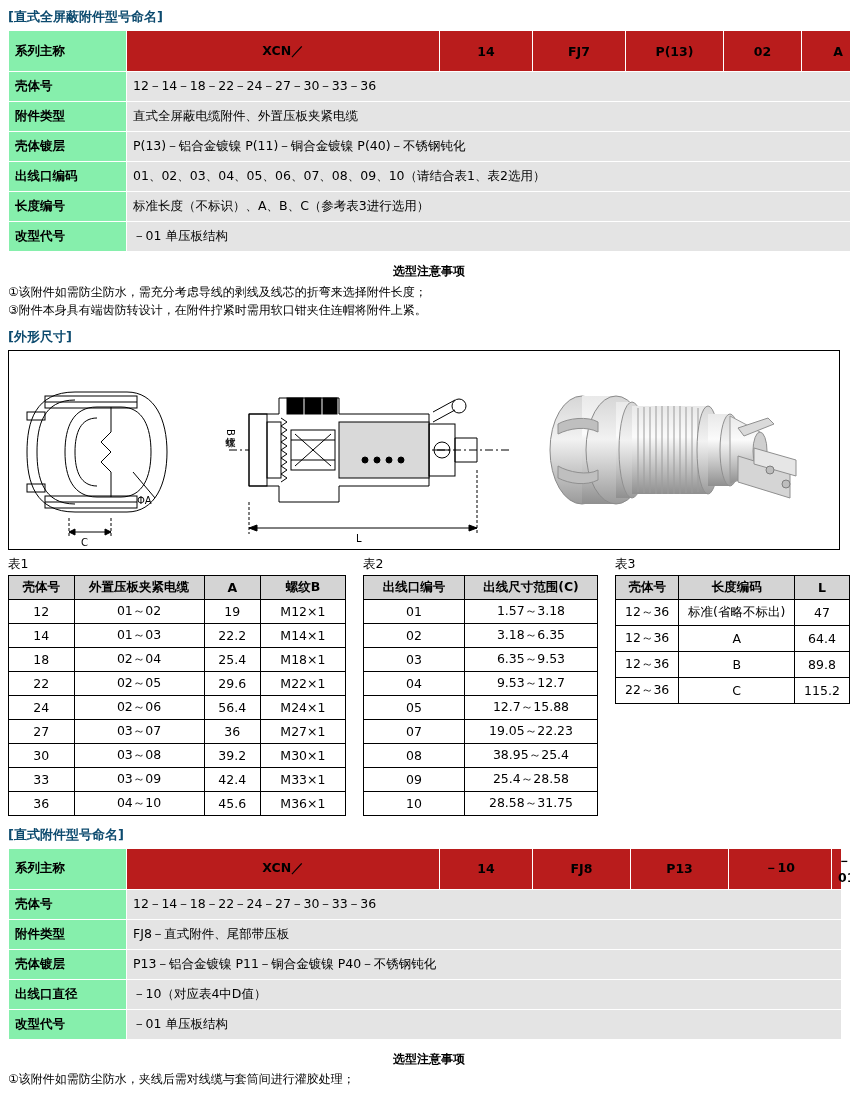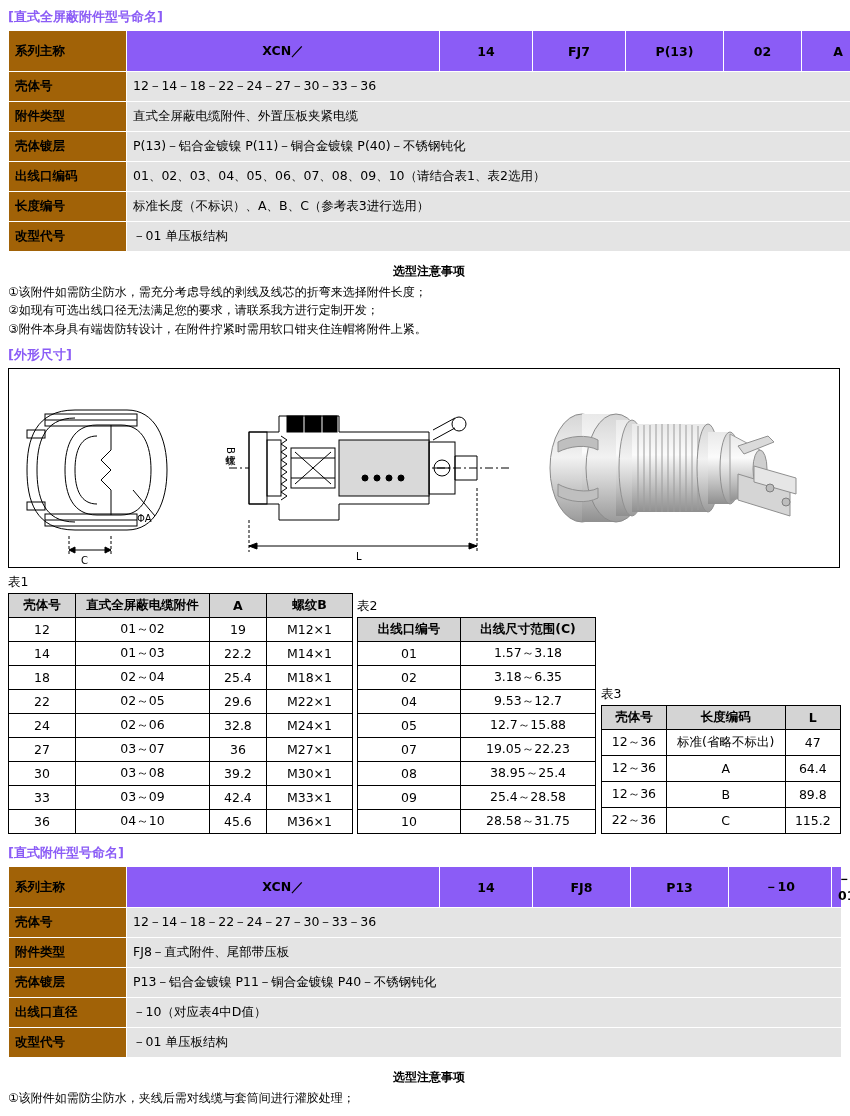--- a/index.html
+++ b/index.html
@@ -8,42 +8,42 @@
     background:#ffffff;
     font-family:"DejaVu Sans","Liberation Sans",sans-serif;
     font-size:12px;color:#000;
     position:relative;
     overflow:hidden;
   }
   .page{position:relative;width:850px;height:1116px;padding:0;box-sizing:border-box;}
 
   
   .sec-head{
-    font-size:13px;font-weight:bold;color:#8b5cf6;
+    font-size:13px;font-weight:bold;color:#0c4a6e;
     margin:8px 0 4px 8px;
   }
 
   
   .naming{
     width:834px;margin:0 0 0 8px;border-collapse:collapse;
     table-layout:fixed;
   }
   .naming td{
     border:1px solid #ffffff;
     padding:4px 6px;
     font-size:12.5px;
     vertical-align:middle;
     height:21px;
   }
   .naming tr td:first-child{
-    background:#a16207;font-weight:bold;width:105px;
+    background:#86efac;font-weight:bold;width:105px;
   }
   .naming tr td.val{background:#e4e4e4;}
 
-  .code-row td{background:#8b5cf6;text-align:center;font-weight:bold;height:24px;}
+  .code-row td{background:#b91c1c;text-align:center;font-weight:bold;height:24px;}
   .code-row td.first{background:#c8c8c8;text-align:left;}
 
   
   .notes{margin:10px 0 0 8px;font-size:12px;line-height:1.55;}
   .notes .nt-title{font-weight:bold;margin-bottom:2px;text-align:center;}
 
   
   .draw-box{
     margin:4px 0 0 8px;width:832px;height:200px;
     border:1px solid #000;position:relative;background:#fff;
@@ -52,21 +52,21 @@
 
   
   .tbl-wrap{position:relative;margin-left:8px;}
   .tbl-label{font-size:12.5px;margin:6px 0 2px 0;}
   table.spec{border-collapse:collapse;font-size:12.5px;}
   table.spec th,table.spec td{
     border:1px solid #000;padding:2px 4px;text-align:center;height:19px;
   }
   table.spec thead th{background:#d4d4d4;font-weight:bold;}
 
-  .flexrow{display:flex;gap:4px;align-items:flex-end;}
+  .flexrow{display:flex;gap:17px;align-items:flex-start;}
 
   
   .lbl{position:absolute;font-size:10px;color:#000;}
   svg{display:block;}
 </style>
 </head>
 <body>
 
 <div class="page">
 
@@ -107,21 +107,20 @@
     <tr>
       <td>改型代号</td>
       <td class="val" colspan="7">－01 单压板结构</td>
     </tr>
   </tbody>
     </table>
 
   <div class="notes">
     <div class="nt-title">选型注意事项</div>
     <div>①该附件如需防尘防水，需充分考虑导线的剥线及线芯的折弯来选择附件长度；</div>
-    <div>②如现有可选出线口径无法满足您的要求，请联系我方进行定制开发；</div>
     <div>③附件本身具有端齿防转设计，在附件拧紧时需用软口钳夹住连帽将附件上紧。</div>
   </div>
 
   <div class="sec-head">[外形尺寸]</div>
 
   <div class="draw-box">
 
     <svg width="200" height="196" viewBox="0 0 200 196" style="position:absolute;left:6px;top:1px;">
       <g stroke="#000" fill="none" stroke-width="1">
 
@@ -262,21 +261,21 @@
 
   <div class="tbl-wrap">
     <div class="flexrow">
 
       <div style="width:345px;">
         <div class="tbl-label">表1</div>
         <table class="spec">
           <thead>
             <tr>
               <th style="width:62px;">壳体号</th>
-              <th style="width:135px;">直式全屏蔽电缆附件</th>
+              <th style="width:135px;">外置压板夹紧电缆</th>
               <th style="width:50px;">A</th>
               <th style="width:80px;">螺纹B</th>
             </tr>
           </thead>
           <tbody>
             <tr>
                 <td>12</td>
                 <td>01～02</td>
                 <td>19</td>
                 <td>M12×1</td>
@@ -295,21 +294,21 @@
               </tr>
             <tr>
                 <td>22</td>
                 <td>02～05</td>
                 <td>29.6</td>
                 <td>M22×1</td>
               </tr>
             <tr>
                 <td>24</td>
                 <td>02～06</td>
-                <td>32.8</td>
+                <td>56.4</td>
                 <td>M24×1</td>
               </tr>
             <tr>
                 <td>27</td>
                 <td>03～07</td>
                 <td>36</td>
                 <td>M27×1</td>
               </tr>
             <tr>
                 <td>30</td>
@@ -343,20 +342,24 @@
             </tr>
           </thead>
           <tbody>
             <tr>
                 <td>01</td>
                 <td>1.57～3.18</td>
               </tr>
             <tr>
                 <td>02</td>
                 <td>3.18～6.35</td>
+              </tr>
+            <tr>
+                <td>03</td>
+                <td>6.35～9.53</td>
               </tr>
             <tr>
                 <td>04</td>
                 <td>9.53～12.7</td>
               </tr>
             <tr>
                 <td>05</td>
                 <td>12.7～15.88</td>
               </tr>
             <tr>

